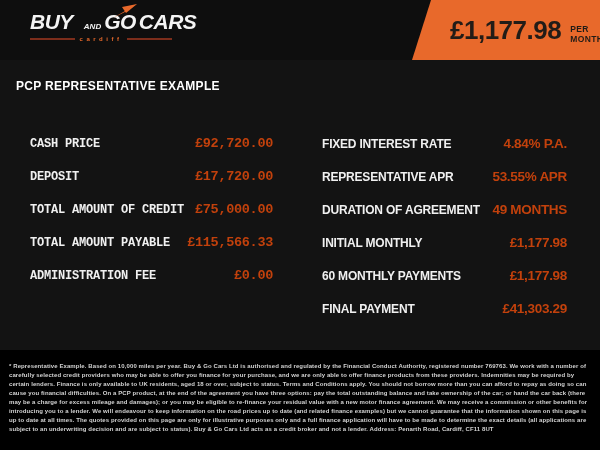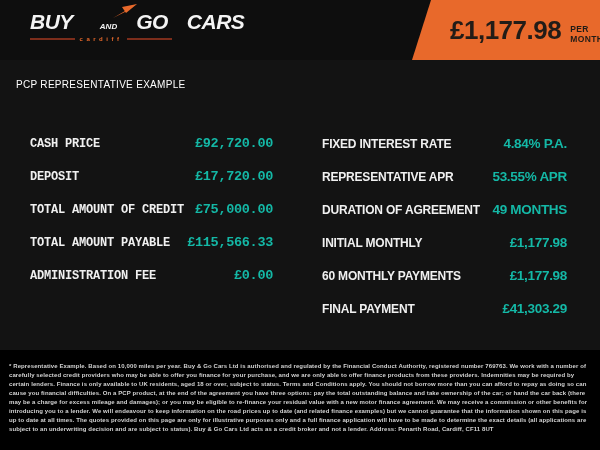--- a/index.html
+++ b/index.html
@@ -9,21 +9,21 @@
     background: #131313;
     font-family: "Liberation Sans", sans-serif;
     -webkit-font-smoothing: antialiased;
   }
 
   
   .header { position: absolute; top: 0; left: 0; width: 600px; height: 60px; background: #0e0e0e; }
 
   .logo { position: absolute; left: 30px; top: 11px; width: 142px; }
   .logo-main {
-    display: flex; align-items: flex-end; gap: 19px;
+    display: flex; align-items: flex-end; gap: 3px;
     color: #f4f4f4; font-style: italic; font-weight: 900;
     letter-spacing: -0.5px; line-height: 1; position: relative;
   }
   .logo-big { font-size: 21px; }
   .logo-and { font-size: 8px; padding-bottom: 1px; letter-spacing: 0; margin-left: 8px; }
   .logo-arrow { position: absolute; left: 83px; top: -7px; }
   .logo-sub { display: flex; align-items: center; margin-top: 4px; }
   .logo-sub .rule { flex: 1; height: 2px; background: #7c2d1b; }
   .logo-sub .city {
     color: #e8692b; font-size: 6px; font-weight: bold;
@@ -40,37 +40,37 @@
     color: #221c17; font-size: 26px; font-weight: 900; letter-spacing: -0.5px;
   }
   .price-period {
     color: #221c17; font-size: 8.5px; font-weight: 900;
     letter-spacing: 0.4px; margin-left: 9px; margin-top: 7px;
   }
 
   
   .page-title {
     position: absolute; left: 16px; top: 79px;
-    color: #ffffff; font-size: 10px; font-weight: normal; letter-spacing: 0.3px;
+    color: #ffffff; font-size: 12px; font-weight: bold; letter-spacing: 0.3px;
   }
 
   
   .col { position: absolute; top: 127px; }
   .col-left  { left: 30px;  width: 243px; font-family: Liberation Mono, monospace; }
   .col-right { left: 322px; width: 245px; }
   .frow {
     height: 33px; display: flex; align-items: center;
     justify-content: space-between;
   }
   .frow .lbl {
     color: #f0f0f0; font-size: 12px; font-weight: bold;
     letter-spacing: -0.2px; white-space: nowrap;
   }
   .frow .val {
-    color: #14b8a6; font-size: 13.5px; font-weight: bold;
+    color: #c2410c; font-size: 13.5px; font-weight: bold;
     letter-spacing: -0.3px; white-space: nowrap;
   }
 
   
   .footer {
     position: absolute; left: 0; top: 350px; width: 600px; height: 100px;
     background: #000000; padding: 12px 9px 0 9px;
   }
   .disclaimer {
     color: #d2d2d2; font-size: 6px; line-height: 9px;

